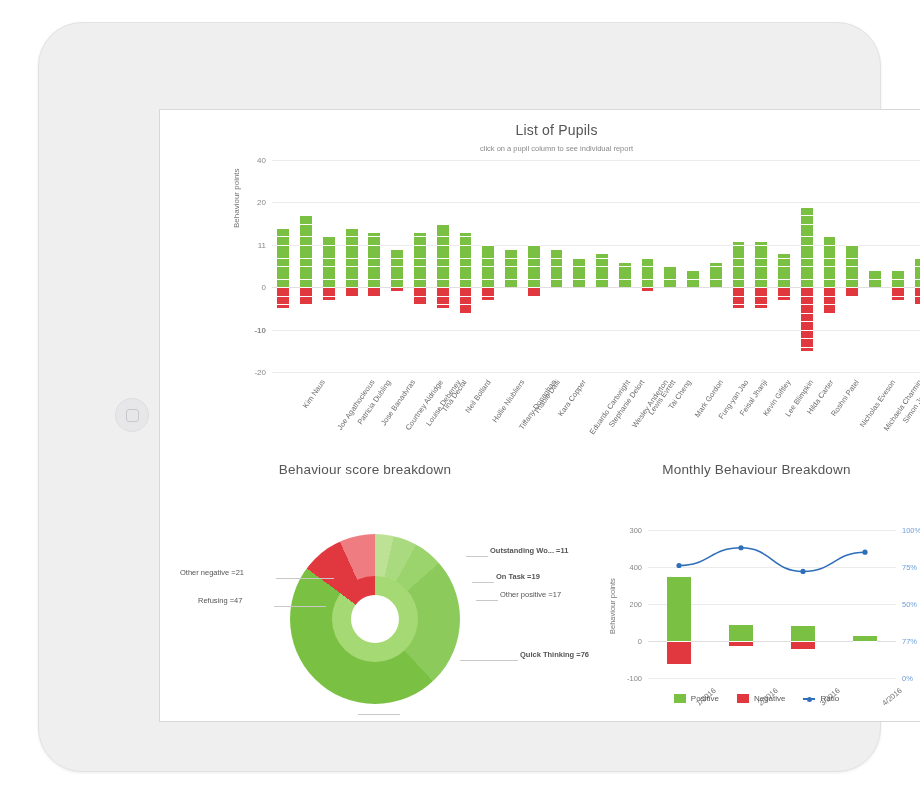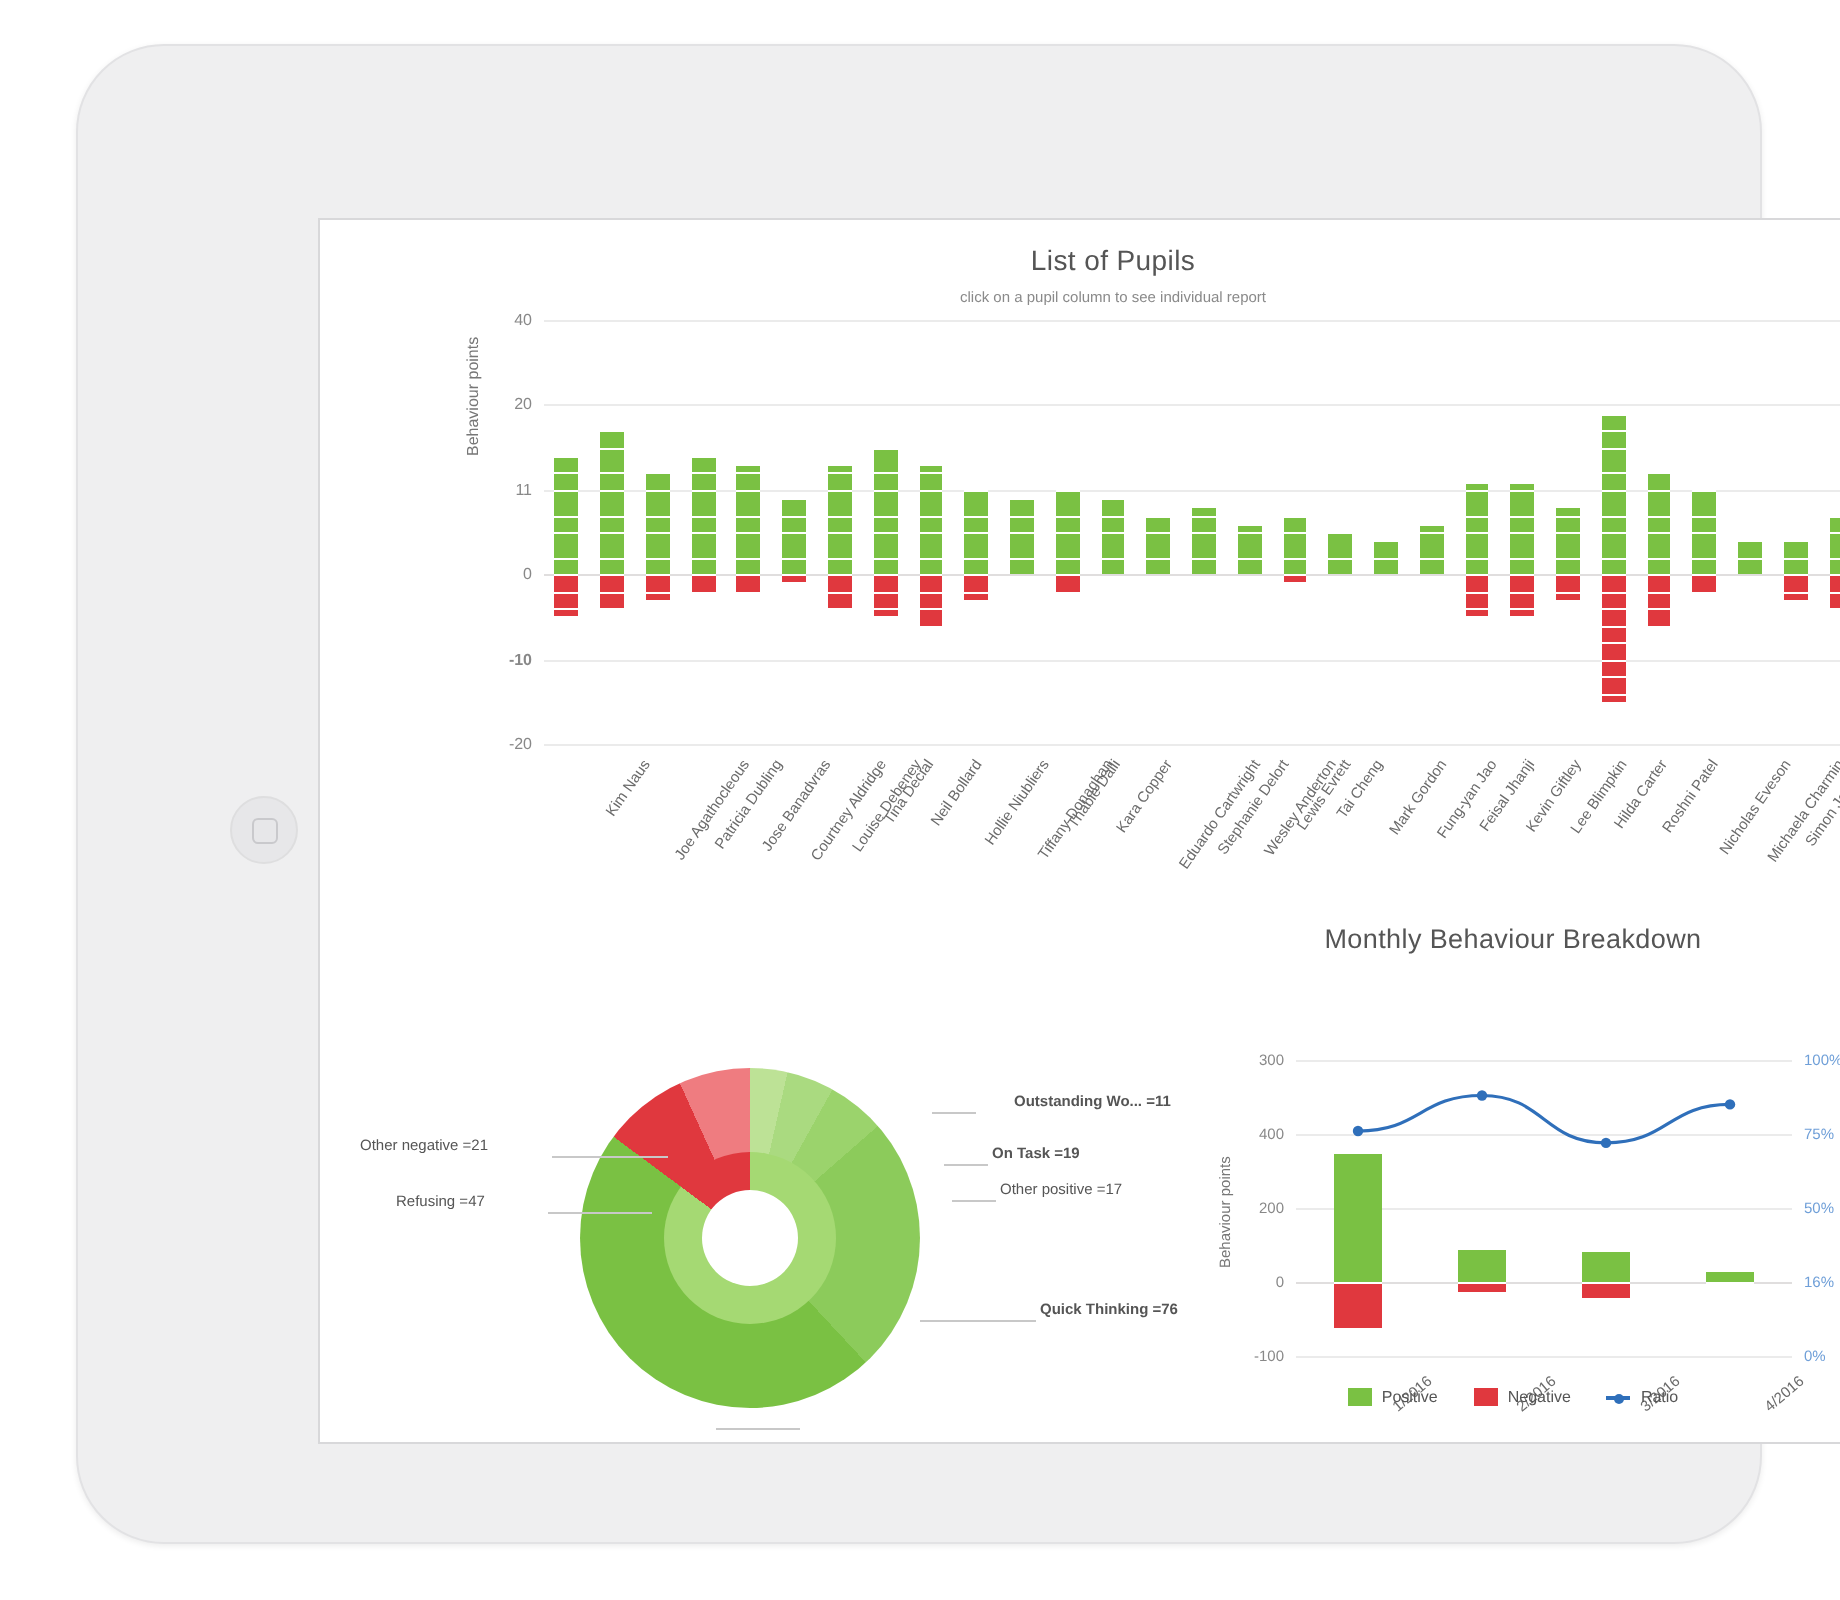--- a/index.html
+++ b/index.html
@@ -431,26 +431,27 @@
             <div class="seg pos" style="top: 118.72px; height: 8.48px;"></div>
             <div class="seg pos" style="top: 106px; height: 12.72px;"></div>
             <div class="seg pos" style="top: 97.52px; height: 8.48px;"></div>
             <div class="seg neg" style="top: 127.2px; height: 8.48px;"></div>
             <div class="seg neg" style="top: 135.68px; height: 8.48px;"></div>
           </div>
         </div>
     </div>
 
     <div id="pie-chart">
+      <div class="chart-title">Behaviour score breakdown</div>
       <div id="pie-wrap">
         <div id="pie-outer" style="background: conic-gradient(rgb(189, 226, 150) 0deg, rgb(189, 226, 150) 12.7742deg, rgb(170, 218, 128) 12.7742deg, rgb(170, 218, 128) 29.0323deg, rgb(155, 211, 108) 29.0323deg, rgb(155, 211, 108) 48.7742deg, rgb(140, 203, 91) 48.7742deg, rgb(140, 203, 91) 137.032deg, rgb(122, 193, 67) 137.032deg, rgb(122, 193, 67) 306.581deg, rgb(224, 56, 62) 306.581deg, rgb(224, 56, 62) 335.613deg, rgb(239, 124, 128) 335.613deg, rgb(239, 124, 128) 360deg);"></div>
         <div id="pie-hole" style="background: conic-gradient(rgb(165, 217, 115) 0deg, rgb(165, 217, 115) 306.581deg, rgb(224, 56, 62) 306.581deg, rgb(224, 56, 62) 360deg);"></div>
         <div id="pie-hole2"></div>
       <div class="leader" style="left: 176px; top: 22px; width: 22px;"></div>
-          <div class="pie-label" style="left: 217px; top: 12px; font-weight: bold;">Outstanding Wo... =11</div>
+          <div class="pie-label" style="left: 200px; top: 12px; font-weight: bold;">Outstanding Wo... =11</div>
           <div class="leader" style="left: 182px; top: 48px; width: 22px;"></div>
           <div class="pie-label" style="left: 206px; top: 38px; font-weight: bold;">On Task =19</div>
           <div class="leader" style="left: 186px; top: 66px; width: 22px;"></div>
           <div class="pie-label" style="left: 210px; top: 56px;">Other positive =17</div>
           <div class="leader" style="left: 170px; top: 126px; width: 58px;"></div>
           <div class="pie-label" style="left: 230px; top: 116px; font-weight: bold;">Quick Thinking =76</div>
           <div class="leader" style="left: 68px; top: 180px; width: 42px;"></div>
           <div class="leader" style="left: -14px; top: 44px; width: 58px;"></div>
           <div class="pie-label" style="left: -110px; top: 34px;">Other negative =21</div>
           <div class="leader" style="left: -16px; top: 72px; width: 52px;"></div>
@@ -470,21 +471,21 @@
           <div class="gridline" style="top: 37px;">
             <div class="lc-ytick">400</div>
             <div class="lc-ytick2">75%</div>
           </div>
           <div class="gridline" style="top: 74px;">
             <div class="lc-ytick">200</div>
             <div class="lc-ytick2">50%</div>
           </div>
           <div class="zeroline" style="top: 111px;">
             <div class="lc-ytick">0</div>
-            <div class="lc-ytick2">16%</div>
+            <div class="lc-ytick2">77%</div>
           </div>
           <div class="gridline" style="top: 148px;">
             <div class="lc-ytick">-100</div>
             <div class="lc-ytick2">0%</div>
           </div>
           <div class="seg pos" style="position: absolute; left: 18.6px; width: 24.8px; top: 46.25px; height: 64.75px;"></div>
           <div class="seg neg" style="position: absolute; left: 18.6px; width: 24.8px; top: 111px; height: 22.94px;"></div>
           <div class="lc-xtick" style="left: 41px;">1/2016</div>
           <div class="seg pos" style="position: absolute; left: 80.6px; width: 24.8px; top: 94.35px; height: 16.65px;"></div>
           <div class="seg neg" style="position: absolute; left: 80.6px; width: 24.8px; top: 111px; height: 5.18px;"></div>

